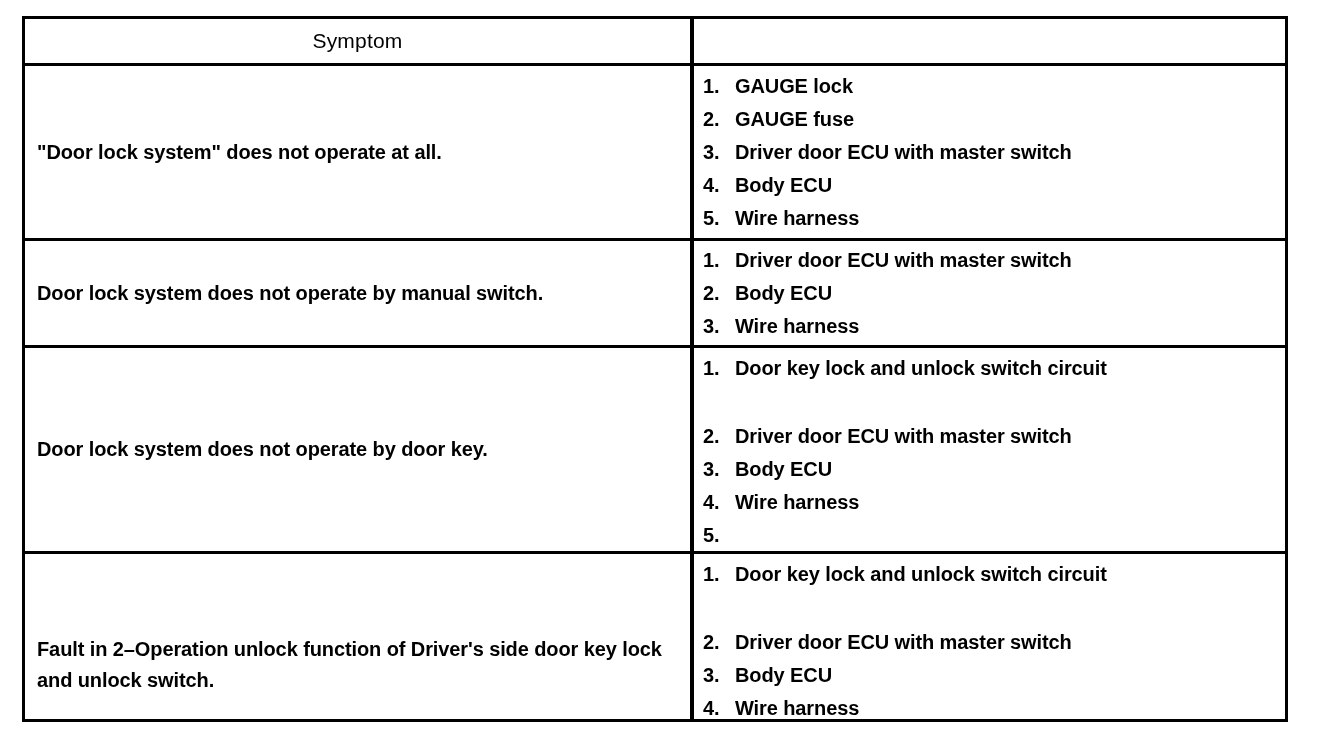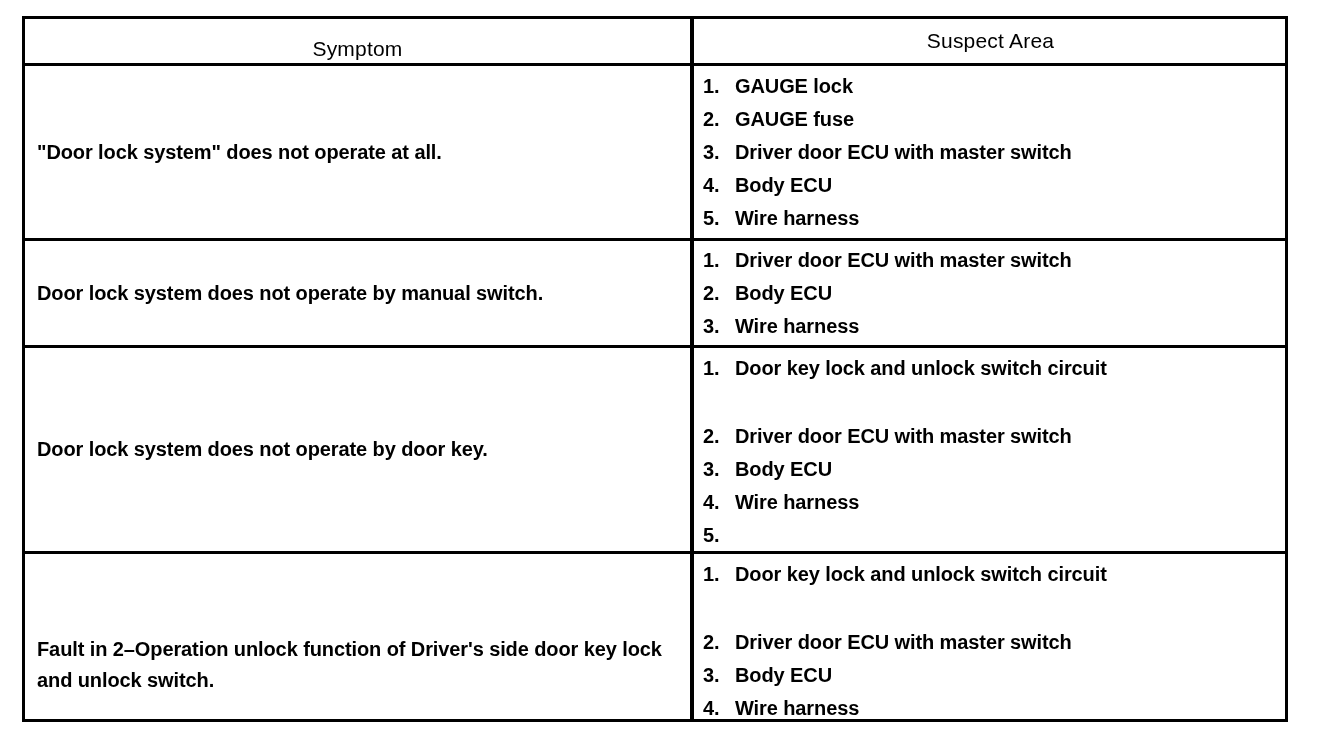--- a/index.html
+++ b/index.html
@@ -68,21 +68,21 @@
     position: absolute;
     top: 0;
     height: 44px;
     display: flex;
     align-items: center;
     justify-content: center;
     font-size: 21px;
     font-weight: 400;
     letter-spacing: .2px;
   }
-  .hdr.left  { left: 0;     width: 665px; margin-top: 8px; }
+  .hdr.left  { left: 0;     width: 665px; }
   .hdr.right { left: 669px; width: 593px; }
 
   
   .sym-cell {
     position: absolute;
     left: 0;
     width: 665px;
     display: flex;
     align-items: center;
     box-sizing: border-box;
@@ -143,23 +143,20 @@
 
       <div class="col-divider"></div>
       <div class="hrule r0"></div>
       <div class="hrule r1"></div>
       <div class="hrule r2"></div>
       <div class="hrule r3"></div>
 
       <div class="hdr left">
         <span>Symptom</span>
       </div>
-      <div class="hdr right">
-        <span>Suspect Area</span>
-      </div>
 
       <div class="sym-cell s0">
         <div class="sym-text">"Door lock system" does not operate at all.</div>
       </div>
       <div class="sus-cell s0">
         <ul class="sus-list">
           <li class="sus-item">
             <span class="sus-num">1.</span>
             <span class="sus-label">GAUGE lock</span>
           </li>

